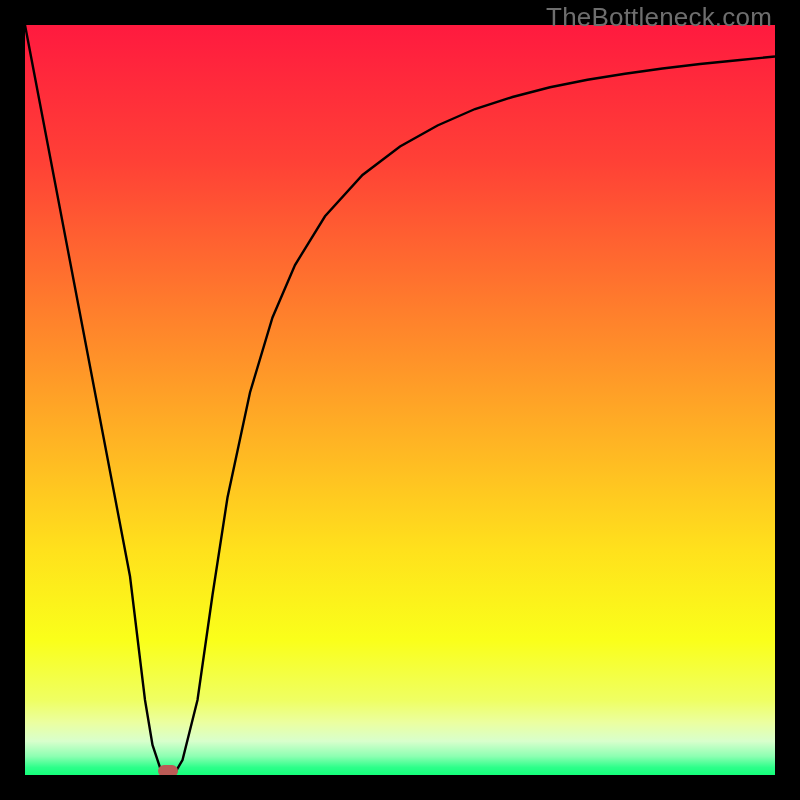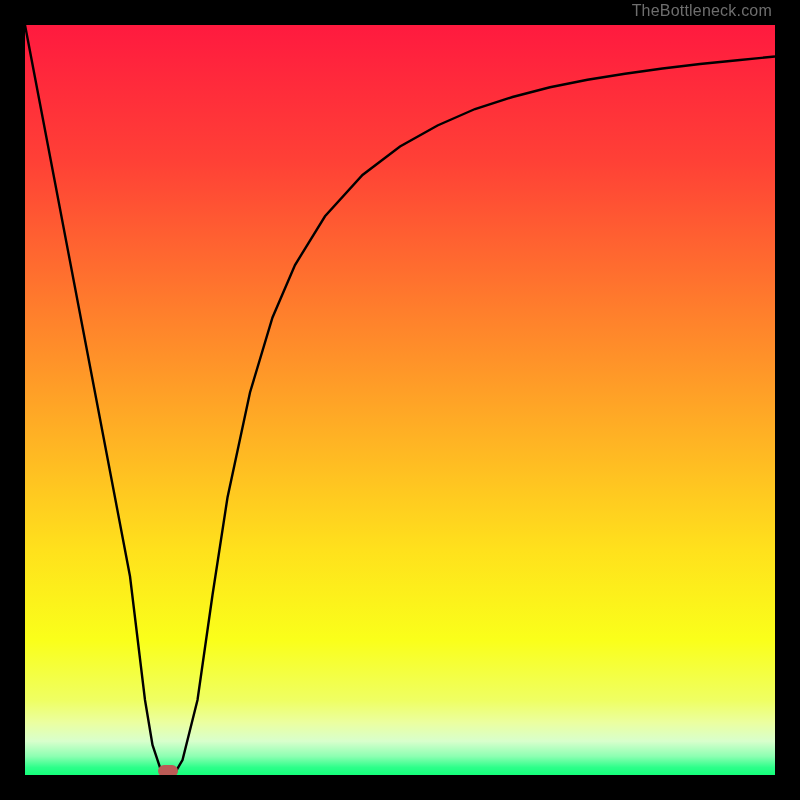--- a/index.html
+++ b/index.html
@@ -33,21 +33,21 @@
     position: absolute;
     inset: 0;
     width: 100%;
     height: 100%;
   }
   .watermark {
     position: absolute;
     top: 2px;
     right: 28px;
     color: #6e6e6e;
-    font-size: 16px;
+    font-size: 26px;
     font-weight: 400;
     letter-spacing: 0.2px;
     user-select: none;
   }
   .marker {
     position: absolute;
     width: 20px;
     height: 12px;
     border-radius: 6px;
     transform: translate(-50%, -50%);

